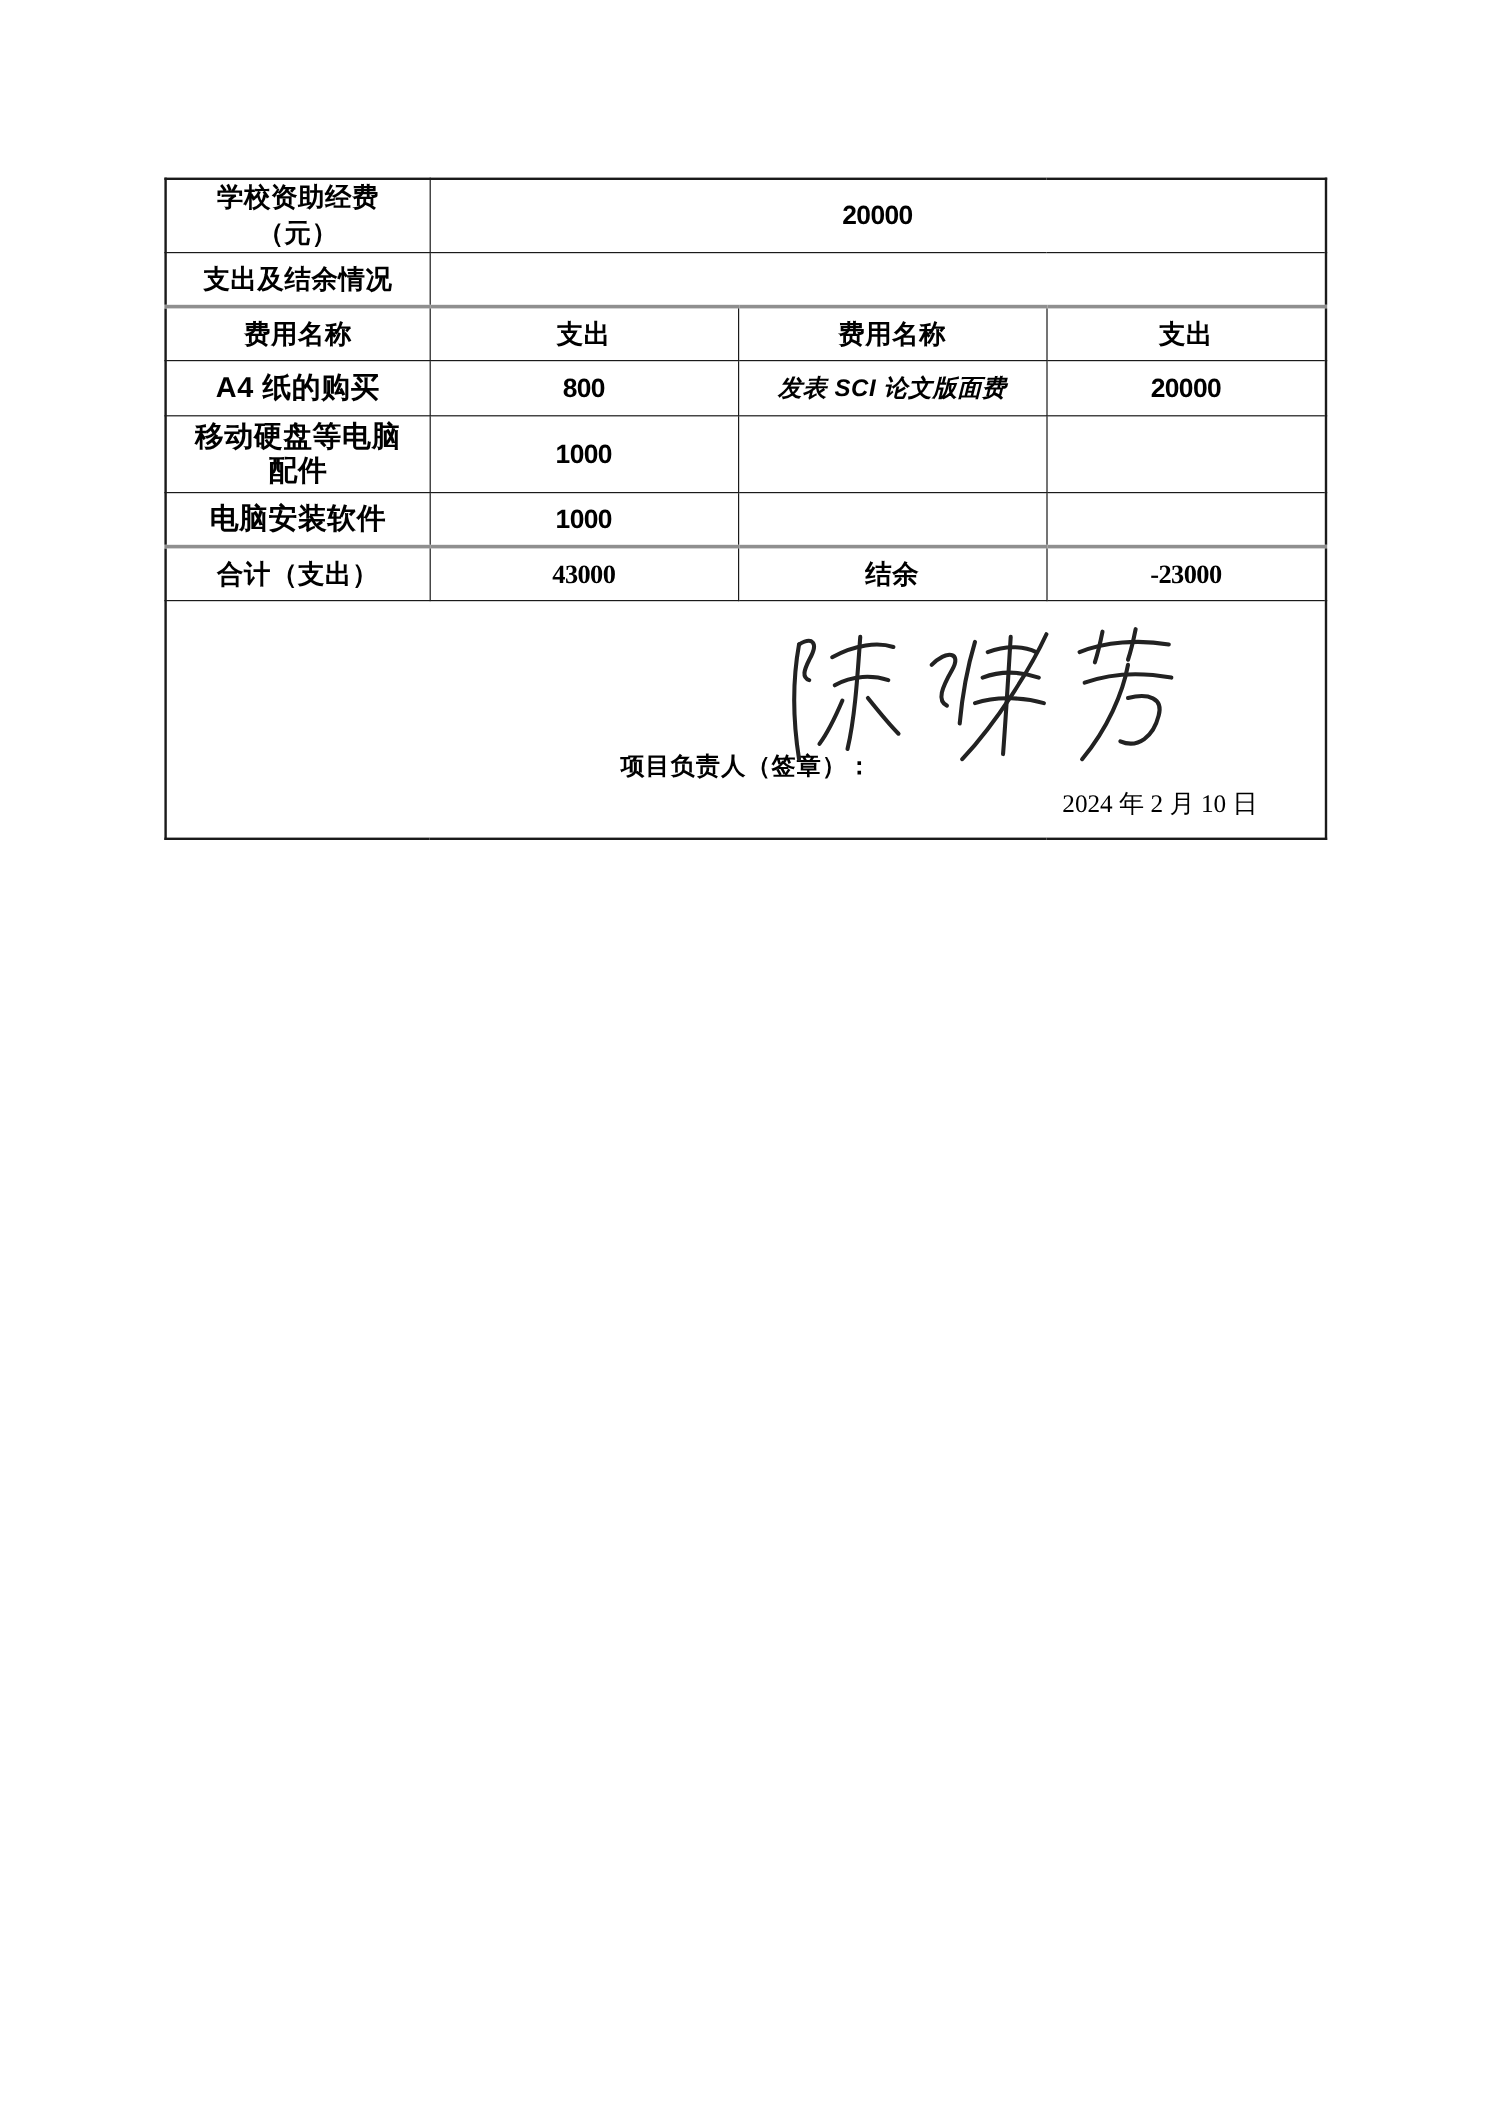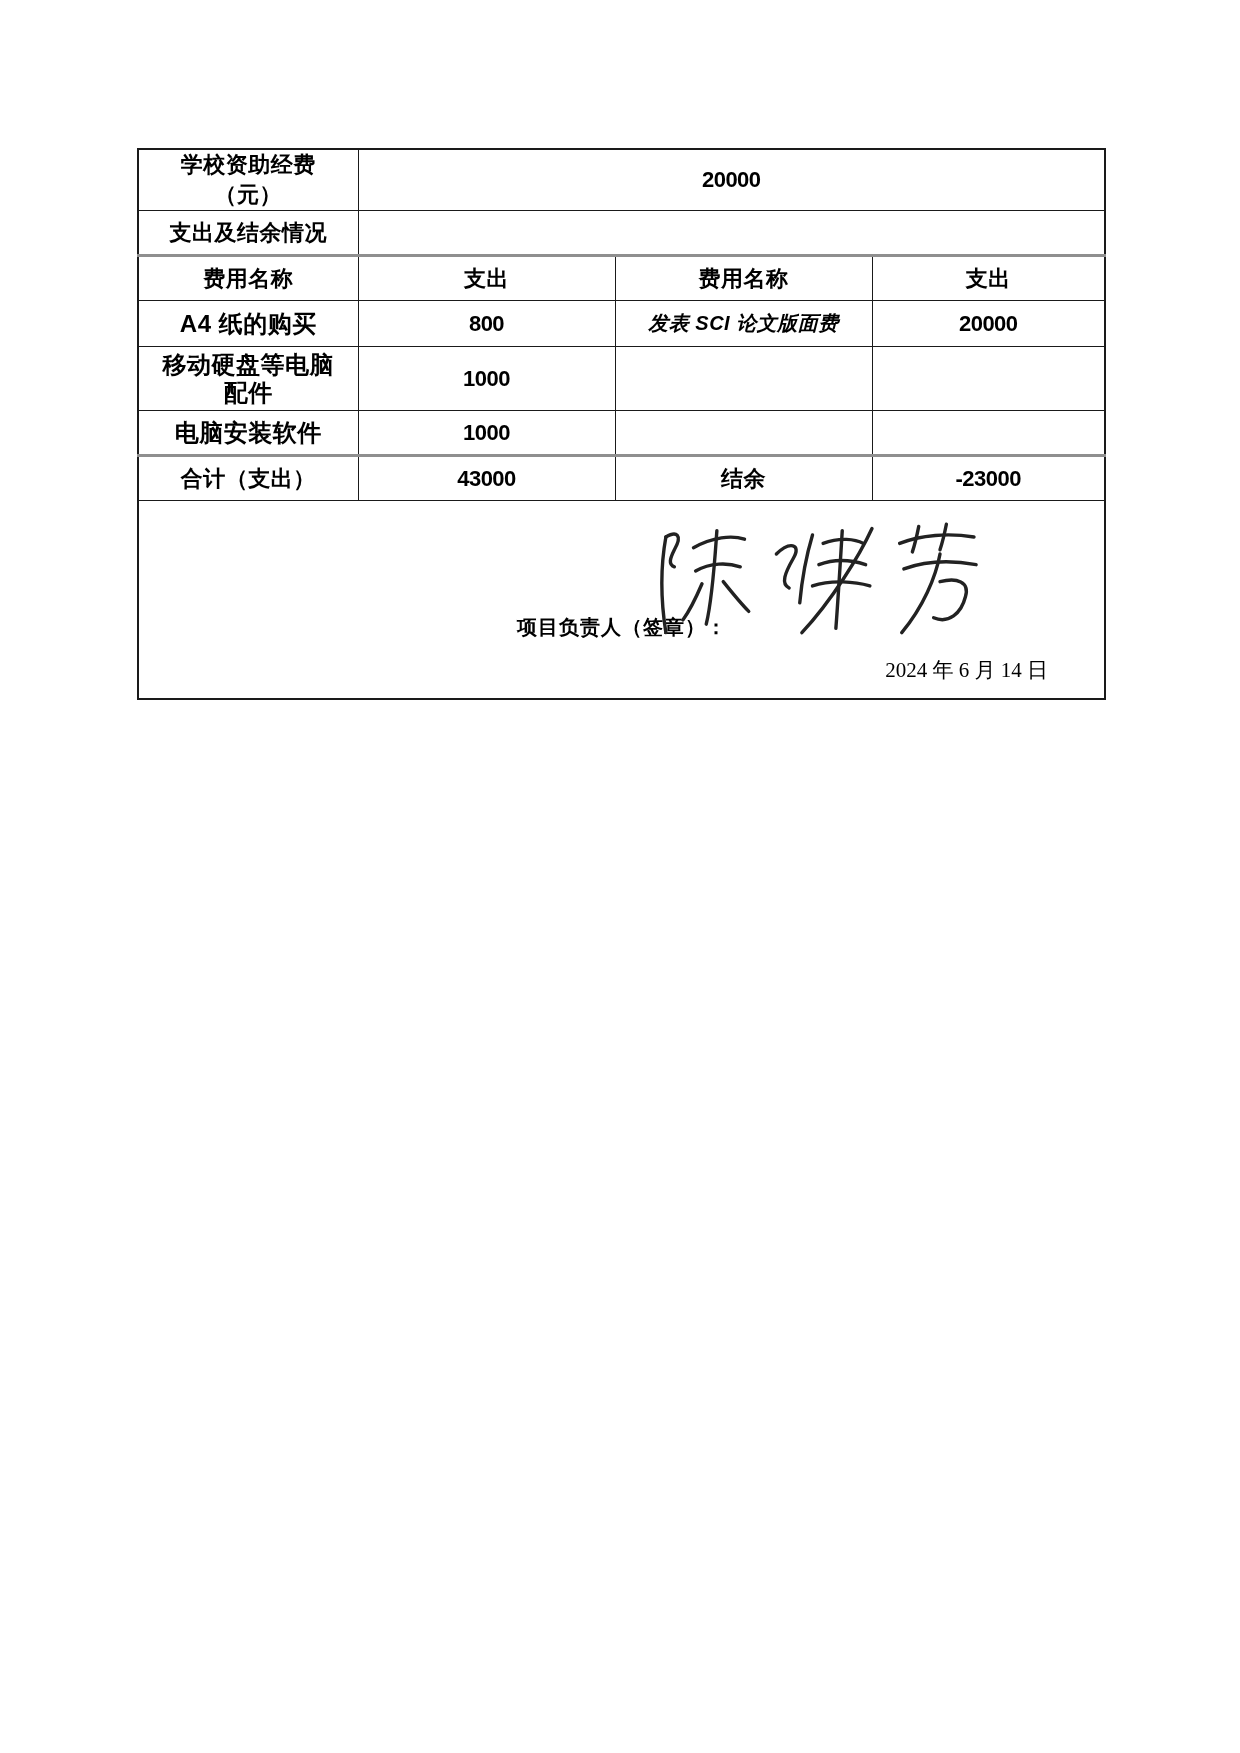--- a/index.html
+++ b/index.html
@@ -21,20 +21,21 @@
   }
   table.report td{
     border:1.5px solid #1a1a1a;
     text-align:center;
     vertical-align:middle;
     padding:0 12px;
     overflow:hidden;
   }
   tr.gray-top td{
     border-top:3px solid #8f8f8f;
+    font-family:Liberation Serif, serif;
   }
   .bold-label{
     font-weight:700;
     font-size:22px;
     letter-spacing:0.5px;
   }
   .item{
     font-weight:600;
     font-size:24px;
     line-height:28px;
@@ -50,21 +51,21 @@
     font-weight:700;
     font-size:22px;
     letter-spacing:-0.5px;
   }
   .sig-cell{
     position:relative;
     padding:0 !important;
   }
   .sig-label{
     position:absolute;
-    left:378px;top:113px;
+    left:378px;top:124px;
     font-weight:700;
     font-size:20px;
     letter-spacing:1px;
     white-space:nowrap;
   }
   .sig-date{
     position:absolute;
     right:56px;top:155px;
     font-family:"Liberation Serif",serif;
     font-size:21px;
@@ -156,18 +157,18 @@
           <path d="M152,64 C170,58 192,60 206,64"></path>
           <path d="M208,10 C196,36 170,78 142,108"></path>
 
           <path d="M234,24 C254,16 280,14 304,18"></path>
           <path d="M252,8 C250,18 248,26 246,32"></path>
           <path d="M278,6 C276,16 274,24 272,30"></path>
           <path d="M238,48 C260,40 284,40 306,44"></path>
           <path d="M272,34 C268,56 256,84 236,108"></path>
           <path d="M272,60 C288,56 300,60 296,74 C292,90 280,100 266,94"></path>
         </svg>
-        <span class="sig-date">2024 年 6 月 14 日</span>
+        <span class="sig-date">2024 年 2 月 10 日</span>
       </td>
     </tr>
   </tbody>
     </table>
 </div>
 
 </body></html>

